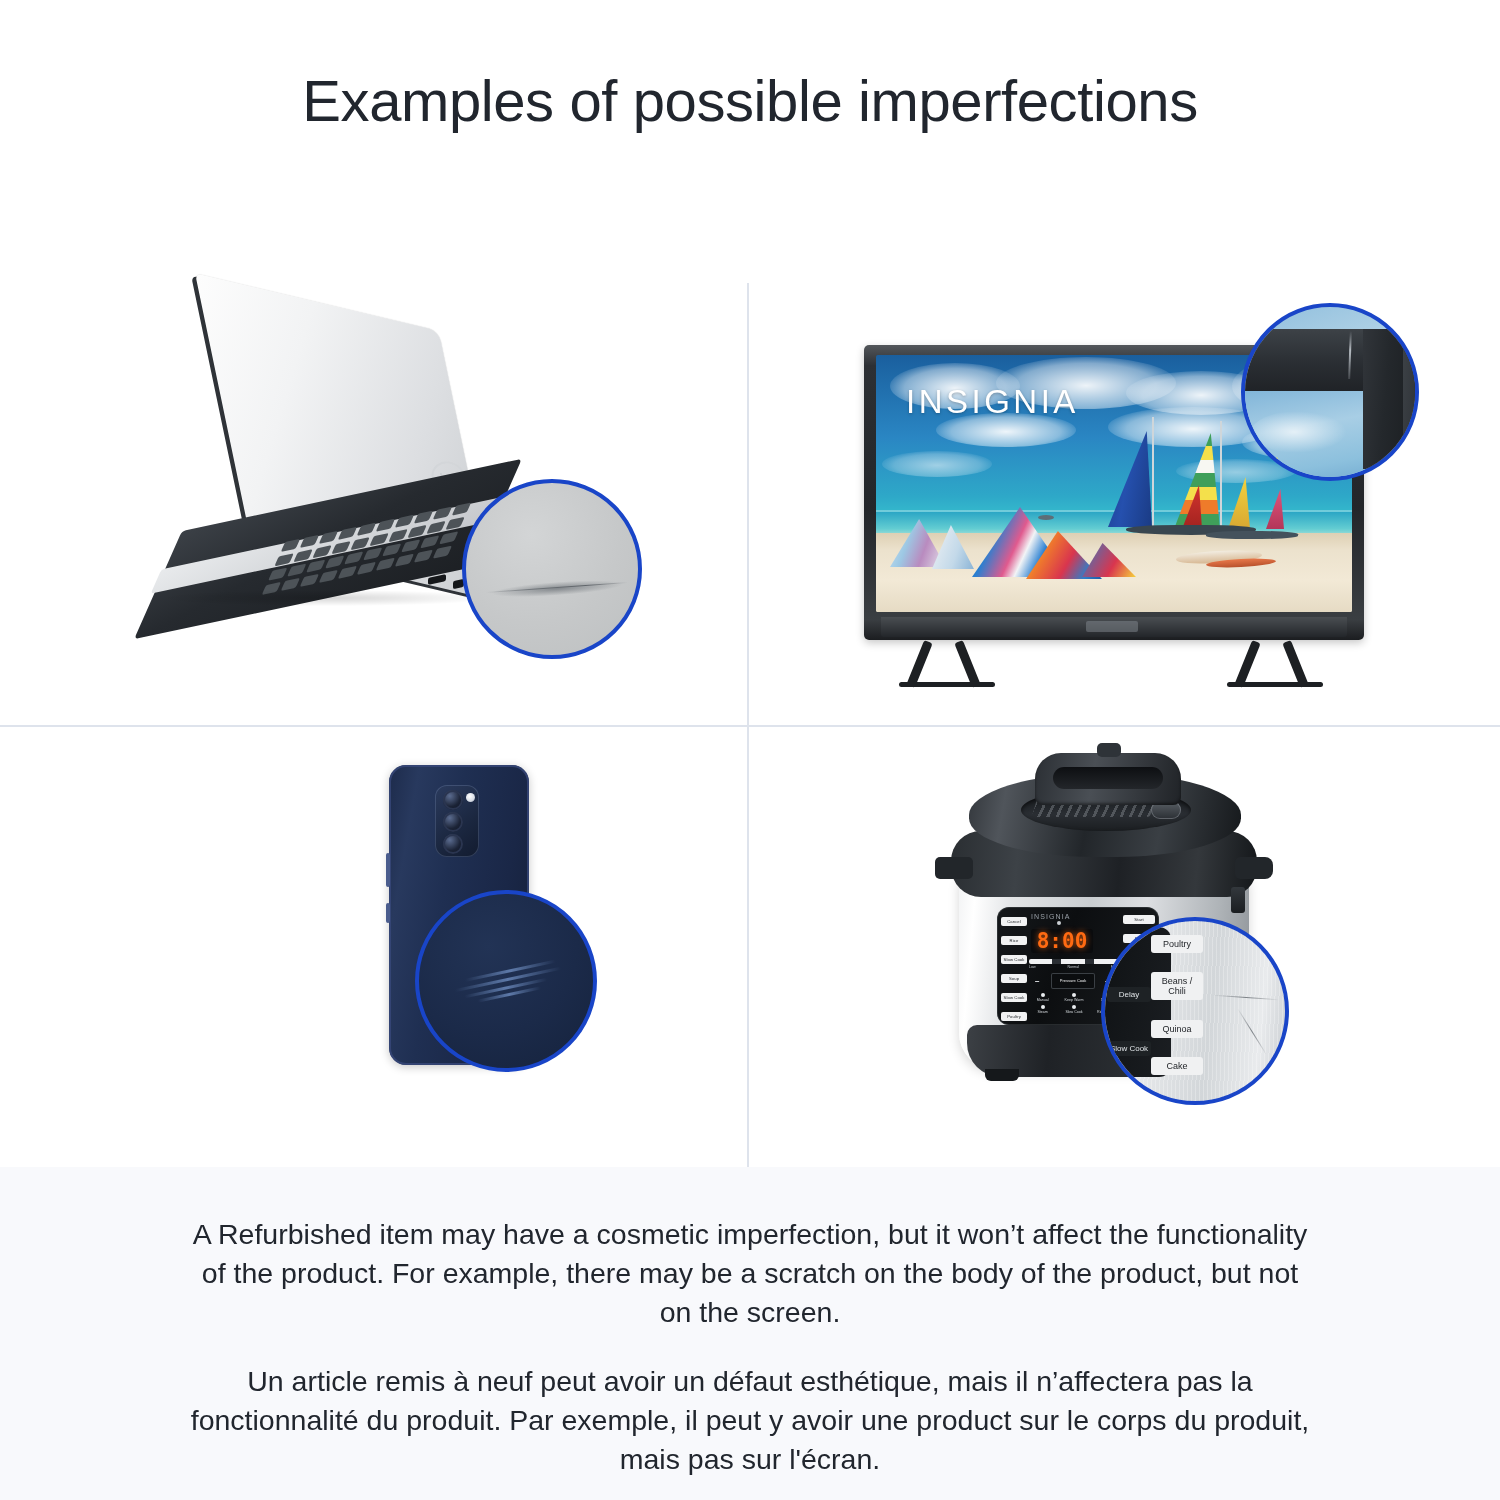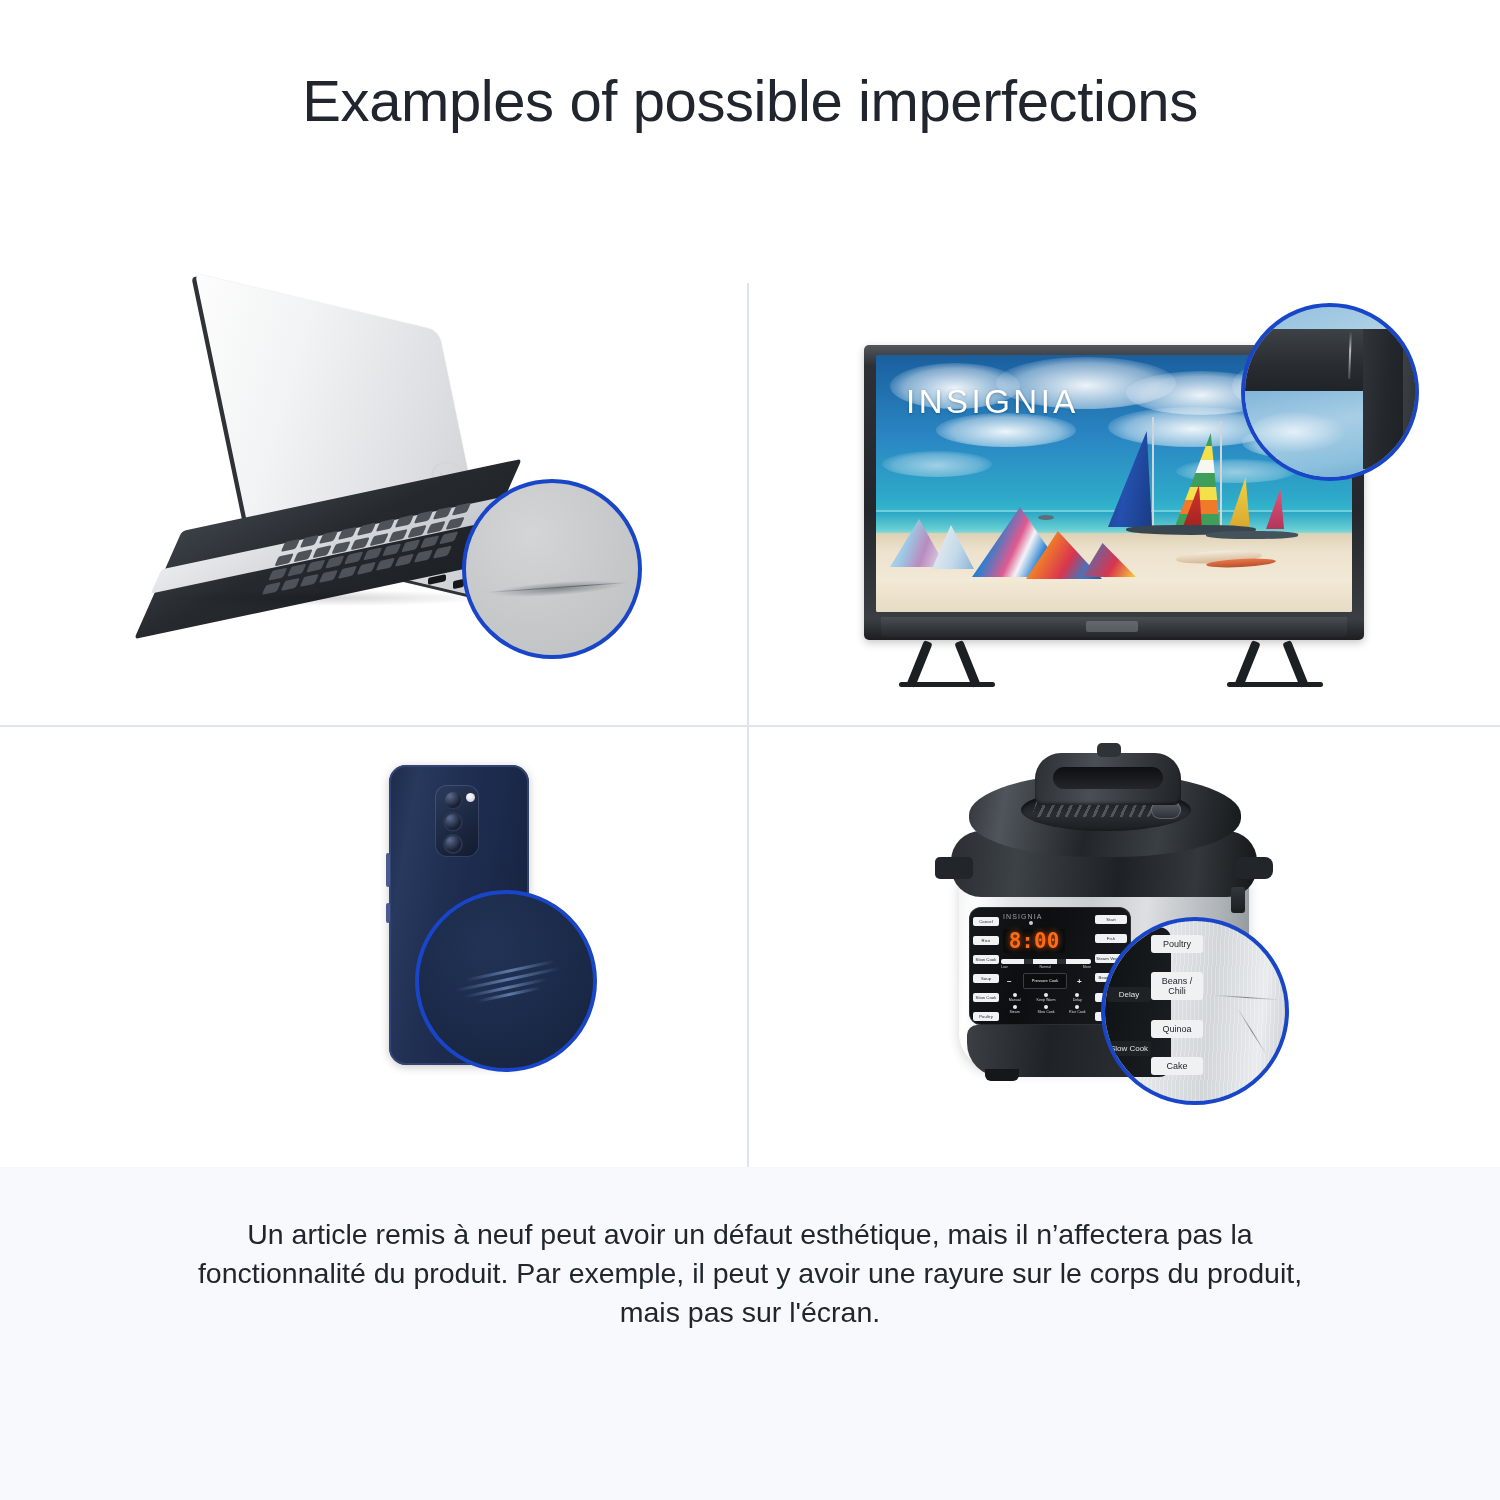--- a/index.html
+++ b/index.html
@@ -497,21 +497,21 @@
   .lug-l { left: 6px; }
   .lug-r { left: 306px; border-radius: 5px 8px 8px 5px; }
   .side-latch {
     position: absolute; left: 302px; top: 148px;
     width: 14px; height: 26px;
     background: linear-gradient(180deg,#33383d,#1b1e21);
     border-radius: 3px;
   }
   
   .panel {
-    position: absolute; left: 40px; top: 168px;
+    position: absolute; left: 68px; top: 168px;
     width: 162px; height: 118px;
     border-radius: 12px;
     background: linear-gradient(110deg,#15181b 0%,#0c0e10 40%,#1a1d20 100%);
     box-shadow: inset 0 0 0 1px rgba(120,126,132,.25);
   }
   .panel-brand {
     position: absolute; left: 34px; top: 6px;
     font-size: 7px; letter-spacing: 1.1px; color: #9aa1a8;
   }
   .led {
@@ -906,17 +906,18 @@
             <span></span>
               <span></span>
           </div>
         </div>
       </div>
     </div>
   </div>
 
   <div class="footer">
     <div class="footer-inner">
-      <p class="para fr">Un article remis à neuf peut avoir un défaut esthétique, mais il n’affectera pas la fonctionnalité du produit. Par exemple, il peut y avoir une rayure sur le corps du produit, mais pas sur l'écran.</p>
+      <p class="para en">A Refurbished item may have a cosmetic imperfection, but it won’t affect the functionality of the product. For example, there may be a scratch on the body of the product, but not on the screen.</p>
+      <p class="para fr">Un article remis à neuf peut avoir un défaut esthétique, mais il n’affectera pas la fonctionnalité du produit. Par exemple, il peut y avoir une product sur le corps du produit, mais pas sur l'écran.</p>
     </div>
   </div>
 
 </div>
 
 </body></html>

